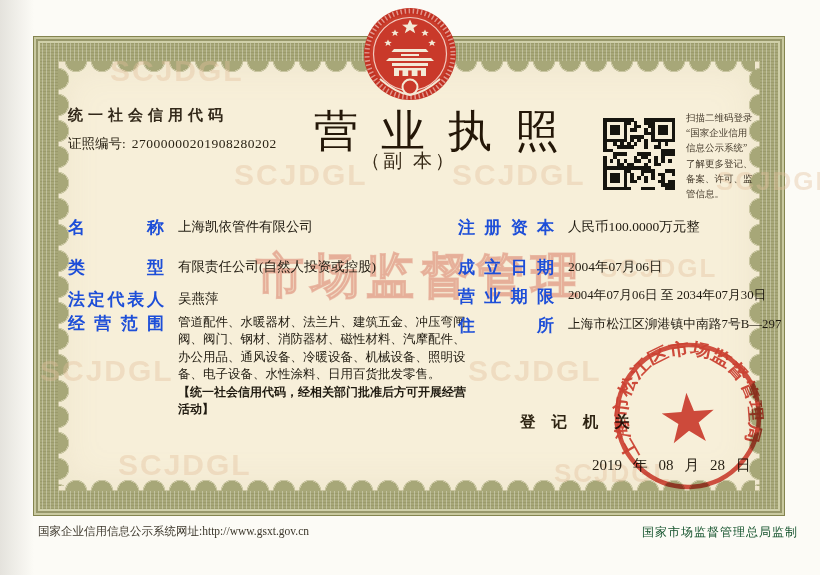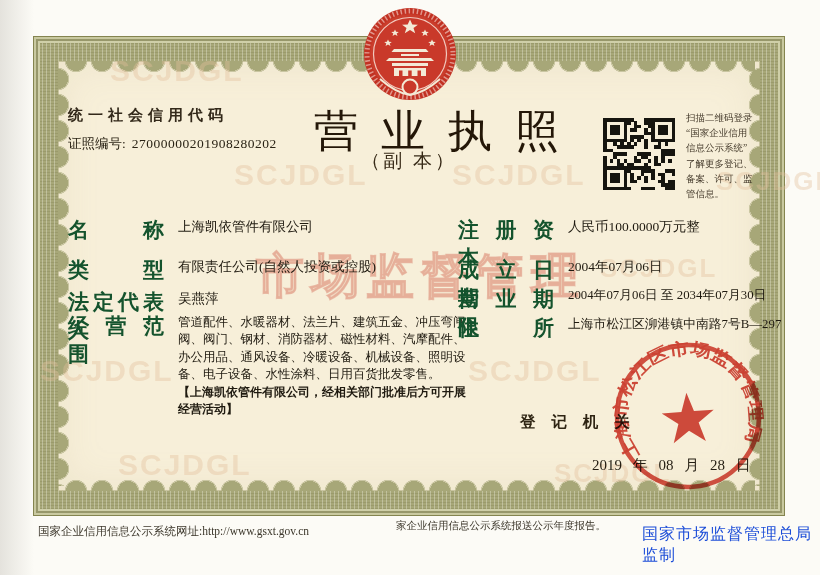--- a/index.html
+++ b/index.html
@@ -71,21 +71,21 @@
     text-align:center;font-size:19px;letter-spacing:3px;color:#372a17;}
 
   .qr{position:absolute;left:603px;top:118px;width:72px;height:72px;z-index:3;}
   .qr svg{width:100%;height:100%;display:block;}
   .qr-caption{position:absolute;left:686px;top:111px;width:94px;z-index:3;
     font-size:9.5px;line-height:1.6;color:#43392a;white-space:pre-line;}
 
   
   .row{position:absolute;z-index:3;}
   .flabel{display:inline-block;width:96px;vertical-align:top;
-    font-size:21px;font-weight:bold;color:#14532d;
+    font-size:17px;font-weight:bold;color:#1d4ed8;
     text-align:justify;text-align-last:justify;}
   .fvalue{display:inline-block;vertical-align:top;margin-left:10px;
     font-size:13.5px;color:#1f1a10;padding-top:2px;}
   .scope-value{width:292px;font-size:12.5px;line-height:1.38;}
   .scope-note{font-weight:bold;font-size:12px;margin-top:1px;}
   .nowrap{white-space:nowrap;}
 
   .registrar{position:absolute;left:520px;top:412px;z-index:3;
     font-size:15.5px;font-weight:bold;letter-spacing:6px;color:#2e2413;}
   .issue-date{position:absolute;left:592px;top:456px;z-index:3;
@@ -93,21 +93,21 @@
 
   
   .seal{position:absolute;left:612px;top:340px;width:152px;height:152px;z-index:5;
     transform:rotate(-4deg);mix-blend-mode:multiply;opacity:.92;}
 
   
   .footer-left{position:absolute;left:38px;top:524px;z-index:3;font-size:11.5px;color:#3c372b;}
   .footer-mid{position:absolute;left:396px;top:519px;z-index:3;width:272px;
     font-size:10.5px;line-height:1.4;color:#3c372b;}
   .footer-right{position:absolute;left:642px;top:524px;z-index:3;
-    font-size:16px;letter-spacing:1px;color:#1d4ed8;}
+    font-size:12px;letter-spacing:1px;color:#14532d;}
 </style>
 </head>
 <body>
 
 <div class="frame">
   <div class="paper">
     <div class="sc sc-t"></div>
     <div class="sc sc-b"></div>
     <div class="sc sc-l"></div>
     <div class="sc sc-r"></div>
@@ -418,21 +418,21 @@
   <span class="fvalue nowrap">有限责任公司(自然人投资或控股)</span>
 </div>
 <div class="row" style="left:68px;top:288px;">
   <span class="flabel">法定代表人</span>
   <span class="fvalue nowrap">吴燕萍</span>
 </div>
 <div class="row" style="left:68px;top:312px;">
   <span class="flabel">经 营 范 围</span>
   <span class="fvalue scope-value">
     <span>管道配件、水暖器材、法兰片、建筑五金、冲压弯闸阀、阀门、钢材、消防器材、磁性材料、汽摩配件、办公用品、通风设备、冷暖设备、机械设备、照明设备、电子设备、水性涂料、日用百货批发零售。</span>
-    <div class="scope-note">【上海凯依管件有限公司，经相关部门批准后方可开展经营活动】</div>
+    <div class="scope-note">【统一社会信用代码，经相关部门批准后方可开展经营活动】</div>
   </span>
 </div>
 
 <div class="row" style="left:458px;top:216px;">
   <span class="flabel">注 册 资 本</span>
   <span class="fvalue nowrap">人民币100.0000万元整</span>
 </div>
 <div class="row" style="left:458px;top:256px;">
   <span class="flabel">成 立 日 期</span>
   <span class="fvalue nowrap">2004年07月06日</span>
@@ -455,15 +455,14 @@
     <path id="sealArc" d="M 25,110 A 61,61 0 1 1 125,110" fill="none"></path>
     <text font-size="16.5" font-weight="bold" fill="#cf362a" font-family="'Liberation Serif',serif" opacity=".95">
       <textPath href="#sealArc" startOffset="0" textLength="258" lengthAdjust="spacingAndGlyphs">上海市松江区市场监督管理局</textPath>
     </text>
     <polygon fill="#cf362a" opacity=".95" points="75,52 81.2,70.5 100.7,70.7 85,82.2 90.9,100.8 75,89.5 59.1,100.8 65,82.2 49.3,70.7 68.8,70.5"></polygon>
   </svg>
 </div>
 
 <div class="footer-left">国家企业信用信息公示系统网址:http://www.gsxt.gov.cn</div>
 <div class="footer-mid">
-  <div>家企业信用信息公示系统报送公示年度报告。</div>
 </div>
 <div class="footer-right">国家市场监督管理总局监制</div>
 
 </body></html>

